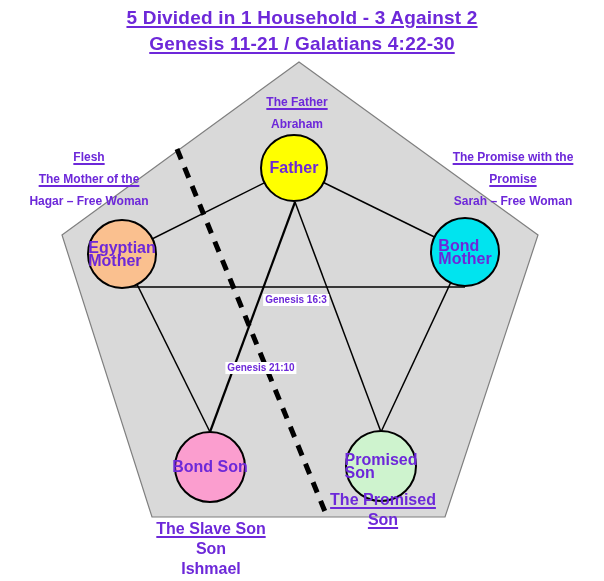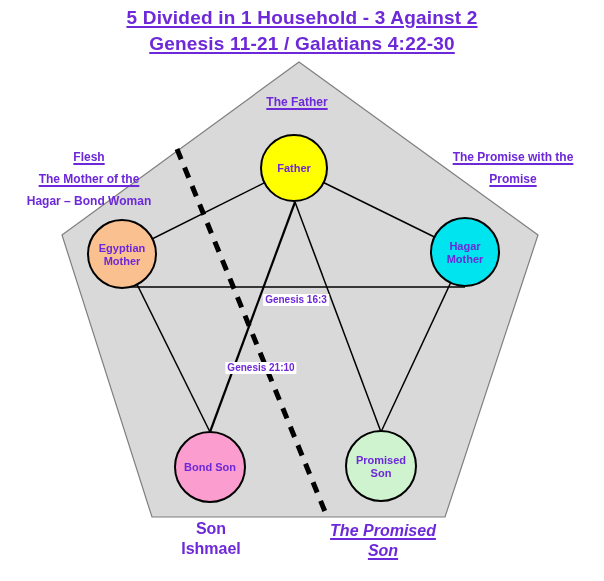--- a/index.html
+++ b/index.html
@@ -18,21 +18,21 @@
 
   .txt { position: absolute; transform: translateX(-50%); text-align: center; white-space: nowrap; }
   .u { text-decoration: underline; text-decoration-thickness: 2px; text-underline-offset: 2px; }
 
   .title-block { font-size: 19px; line-height: 26px; letter-spacing: 0.2px; }
   .side-block  { font-size: 12px; line-height: 22px; }
   .bottom-block{ font-size: 16px; line-height: 20px; }
 
   .node-label {
     position: absolute; transform: translate(-50%, -50%);
-    text-align: center; font-size: 11px; line-height: 12.5px; white-space: nowrap;
+    text-align: left; font-size: 16px; line-height: 12.5px; white-space: nowrap;
   }
   .edge-label {
     position: absolute; transform: translate(-50%, -50%);
     background: #ffffff; font-size: 10px; line-height: 12px;
     padding: 0 2px; white-space: nowrap;
   }
 
   .edge   { stroke: #000000; stroke-width: 1.5; }
   .edge-highlight { stroke-width: 2.2; }
   .division { stroke: #000000; stroke-width: 5; stroke-dasharray: 11 9; }
@@ -63,52 +63,55 @@
     <circle class="node-circle" cx="381" cy="466" r="35" fill="#CEF3CE"></circle>
   </svg>
 
   <div class="txt title-block" style="left:302px; top:5px;">
     <div class="u">5 Divided in 1 Household - 3 Against 2</div>
     <div class="u">Genesis 11-21 / Galatians 4:22-30</div>
   </div>
 
   <div class="txt side-block" style="left:297px; top:91px;">
     <div class="u">The Father</div>
+    <div>Abraham</div>
   </div>
 
   <div class="txt side-block" style="left:89px; top:146px;">
     <div class="u">Flesh</div>
     <div class="u">The Mother of the</div>
-    <div>Hagar – Bond Woman</div>
+    <div>Hagar – Free Woman</div>
   </div>
 
   <div class="txt side-block" style="left:513px; top:146px;">
     <div class="u">The Promise with the</div>
     <div class="u">Promise</div>
+    <div>Sarah – Free Woman</div>
   </div>
 
   <div class="txt bottom-block" style="left:211px; top:519px;">
+    <div class="u">The Slave Son</div>
     <div>Son</div>
     <div>Ishmael</div>
   </div>
 
-  <div class="txt bottom-block" style="left:383px; top:521px;font-style:italic;">
+  <div class="txt bottom-block" style="left:383px; top:490px;">
     <div class="u">The Promised</div>
     <div class="u">Son</div>
   </div>
 
   <div class="node-label" style="left:294px; top:168px;">Father</div>
 
   <div class="node-label" style="left:122px; top:254px;">
     <div>Egyptian</div>
     <div>Mother</div>
   </div>
 
   <div class="node-label" style="left:465px; top:252px;">
-    <div>Hagar</div>
+    <div>Bond</div>
     <div>Mother</div>
   </div>
 
   <div class="node-label" style="left:210px; top:467px;">Bond Son</div>
 
   <div class="node-label" style="left:381px; top:466px;">
     <div>Promised</div>
     <div>Son</div>
   </div>
 

